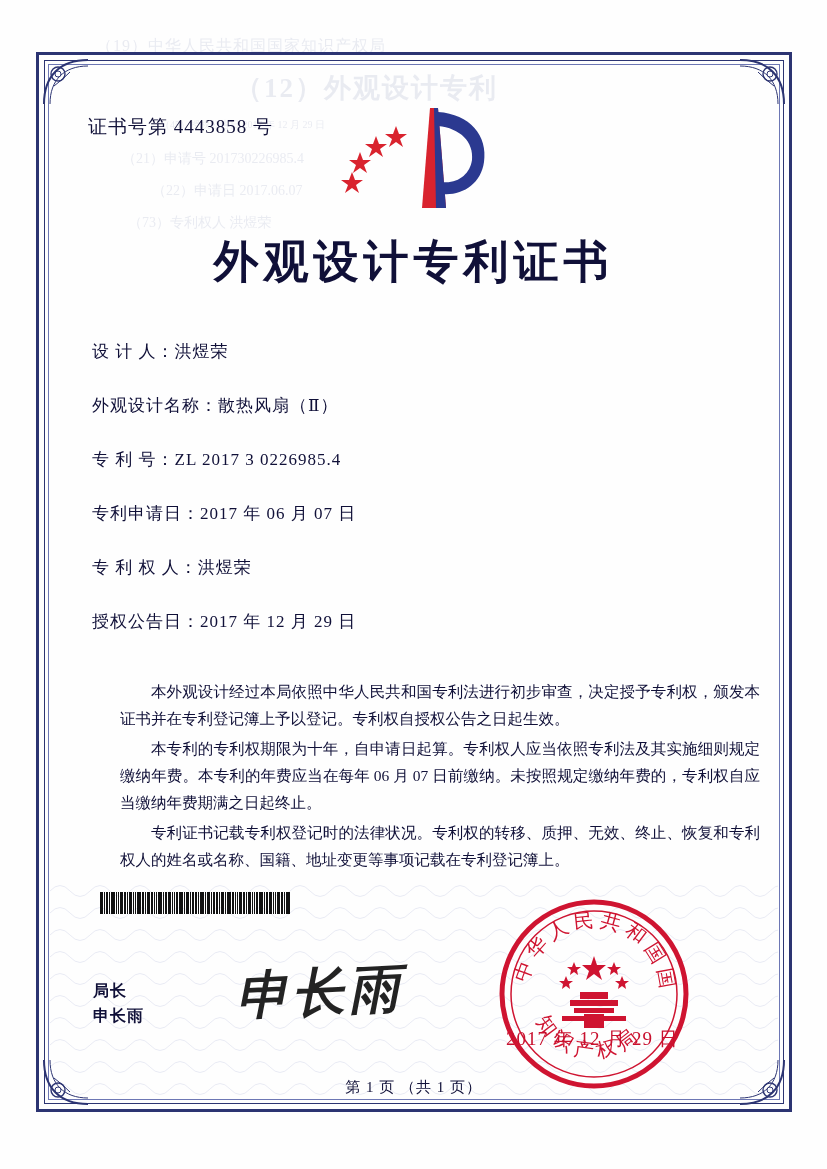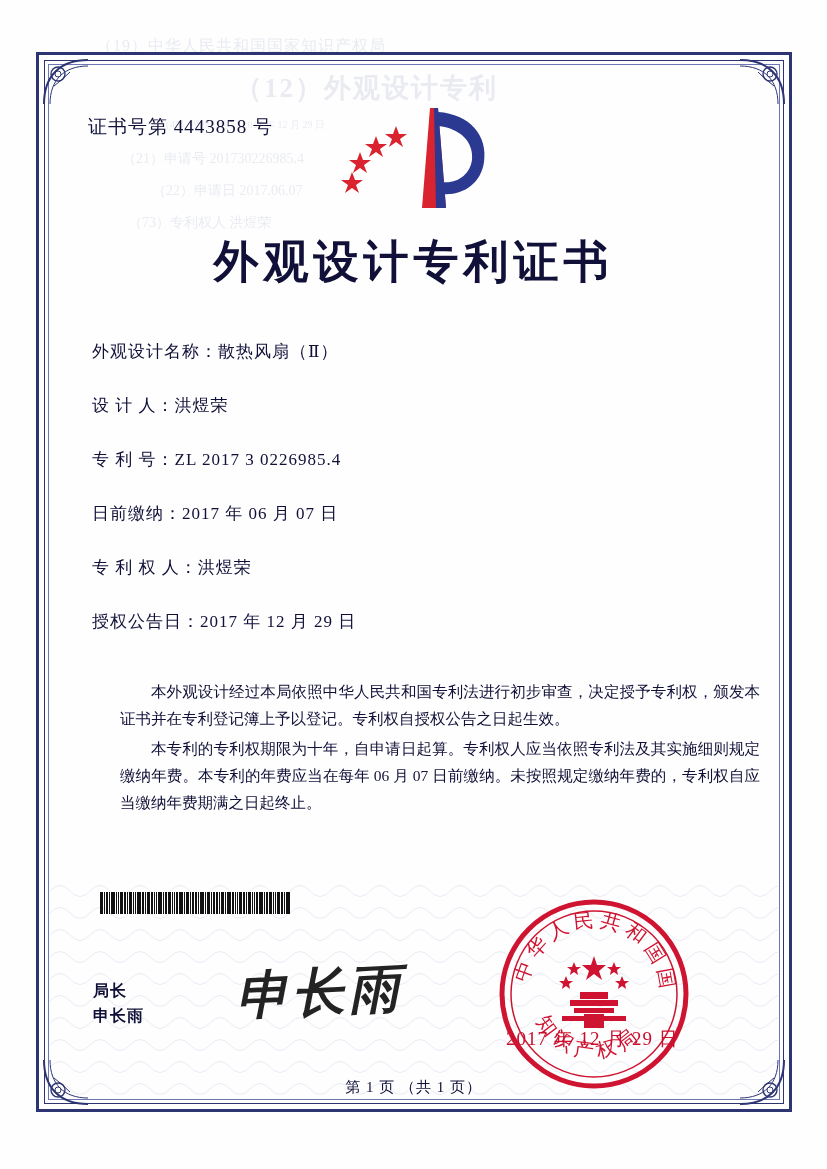--- a/index.html
+++ b/index.html
@@ -313,42 +313,43 @@
       <path d="M96 12 L100 12 L108 112 L98 112 Z" fill="#2b3990"></path>
       <path d="M100 16 C132 18 150 40 146 66 C143 88 124 100 104 98 L104 86 C120 88 132 78 134 64 C136 46 122 32 100 30 Z" fill="#2b3990"></path>
     </svg>
   </div>
 
 
   <div class="title">外观设计专利证书</div>
 
   <div class="fields">
     <div class="field">
+      <span class="lab">设  计  人：</span><span class="val">洪煜荣</span>
+    </div>
+    <div class="field">
       <span class="lab">外观设计名称：</span><span class="val">散热风扇（Ⅱ）</span>
     </div>
     <div class="field">
-      <span class="lab">设  计  人：</span><span class="val">洪煜荣</span>
-    </div>
-    <div class="field">
       <span class="lab">专   利   号：</span><span class="val">ZL 2017 3 0226985.4</span>
     </div>
     <div class="field">
-      <span class="lab">日前缴纳：</span><span class="val">2017 年 06 月 07 日</span>
+      <span class="lab">专利申请日：</span><span class="val">2017 年 06 月 07 日</span>
     </div>
     <div class="field">
       <span class="lab">专 利 权 人：</span><span class="val">洪煜荣</span>
     </div>
     <div class="field">
       <span class="lab">授权公告日：</span><span class="val">2017 年 12 月 29 日</span>
     </div>
   </div>
 
   <div class="paras">
     <p>本外观设计经过本局依照中华人民共和国专利法进行初步审查，决定授予专利权，颁发本证书并在专利登记簿上予以登记。专利权自授权公告之日起生效。</p>
     <p>本专利的专利权期限为十年，自申请日起算。专利权人应当依照专利法及其实施细则规定缴纳年费。本专利的年费应当在每年 06 月 07 日前缴纳。未按照规定缴纳年费的，专利权自应当缴纳年费期满之日起终止。</p>
+    <p>专利证书记载专利权登记时的法律状况。专利权的转移、质押、无效、终止、恢复和专利权人的姓名或名称、国籍、地址变更等事项记载在专利登记簿上。</p>
   </div>
 
   <div class="barcode">
     <i style="width:3px"></i>
       <i style="width:1px"></i>
       <i style="width:2px"></i>
       <i style="width:1px"></i>
     <i style="width:4px"></i>
       <i style="width:1px"></i>
       <i style="width:1px"></i>

